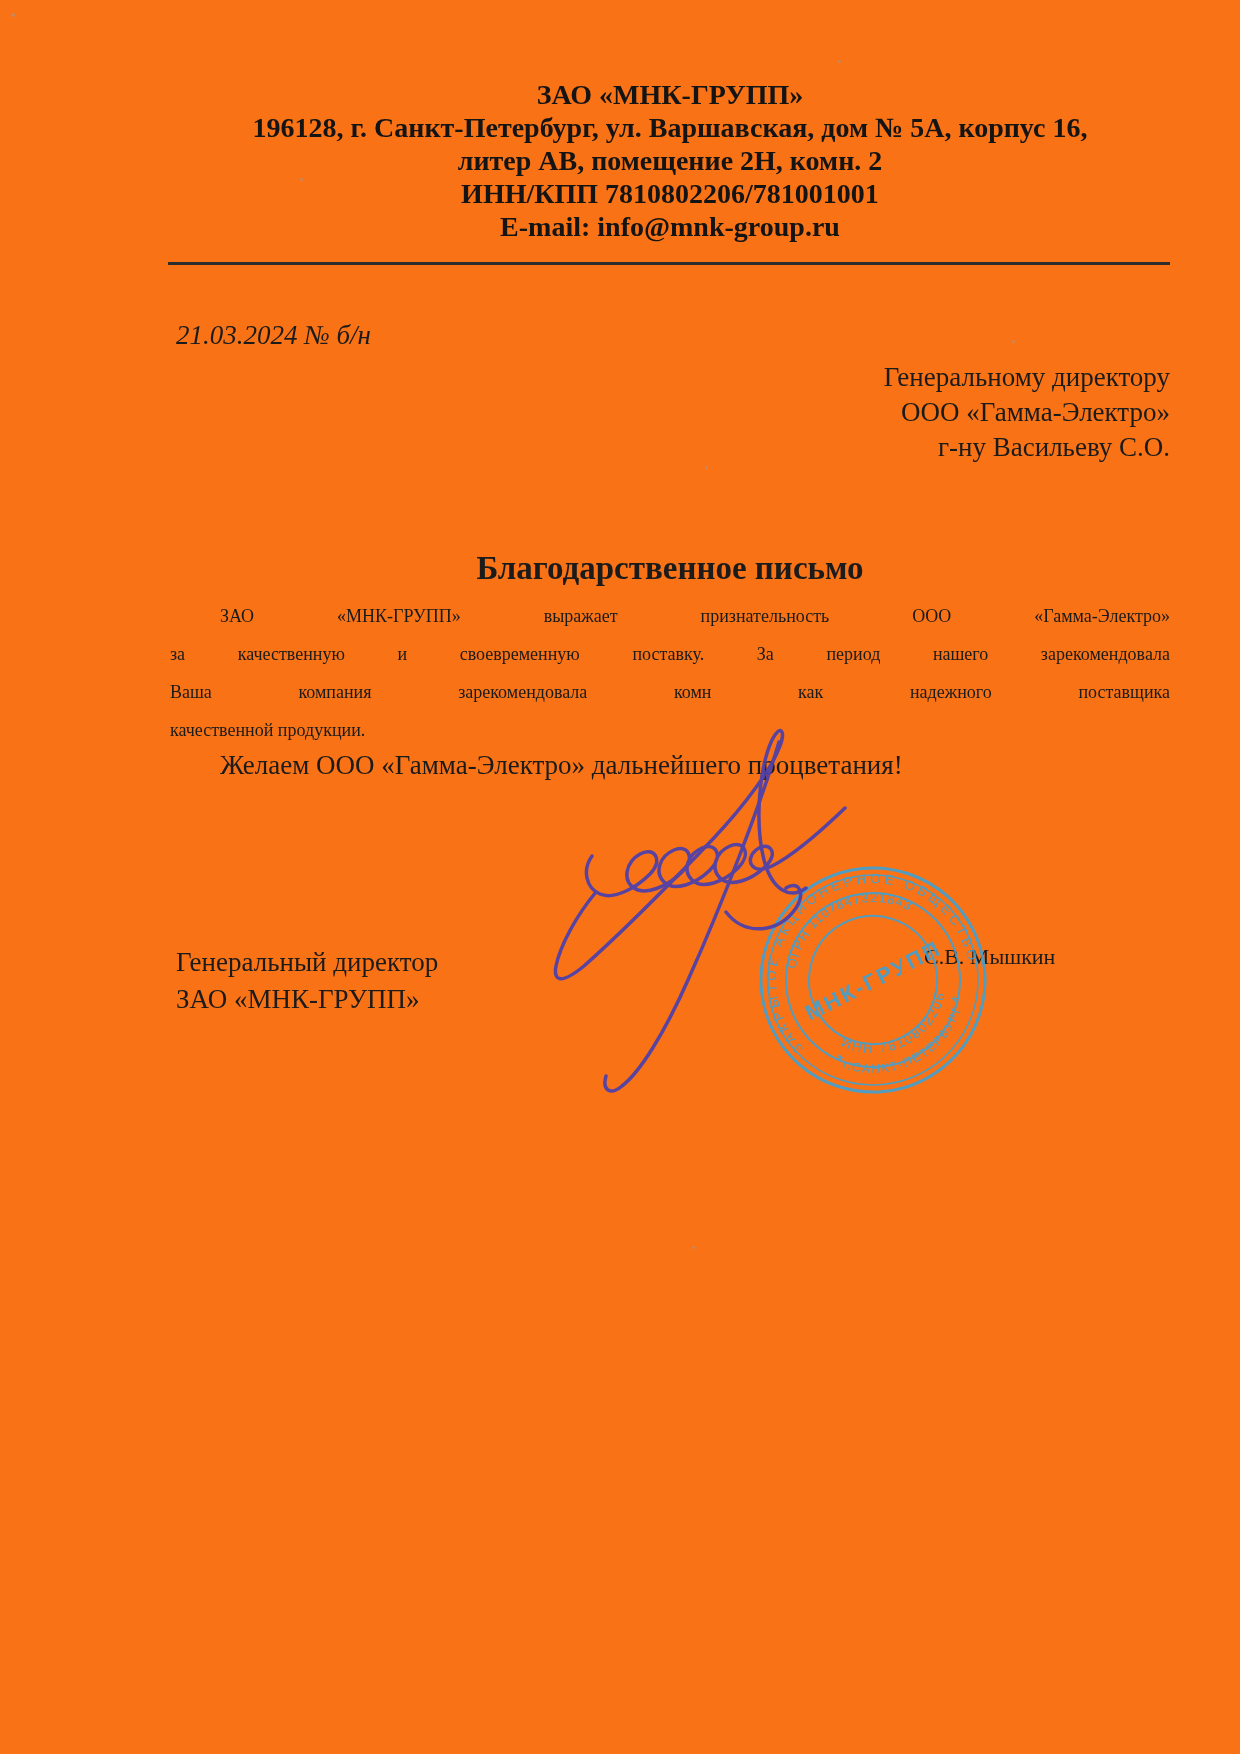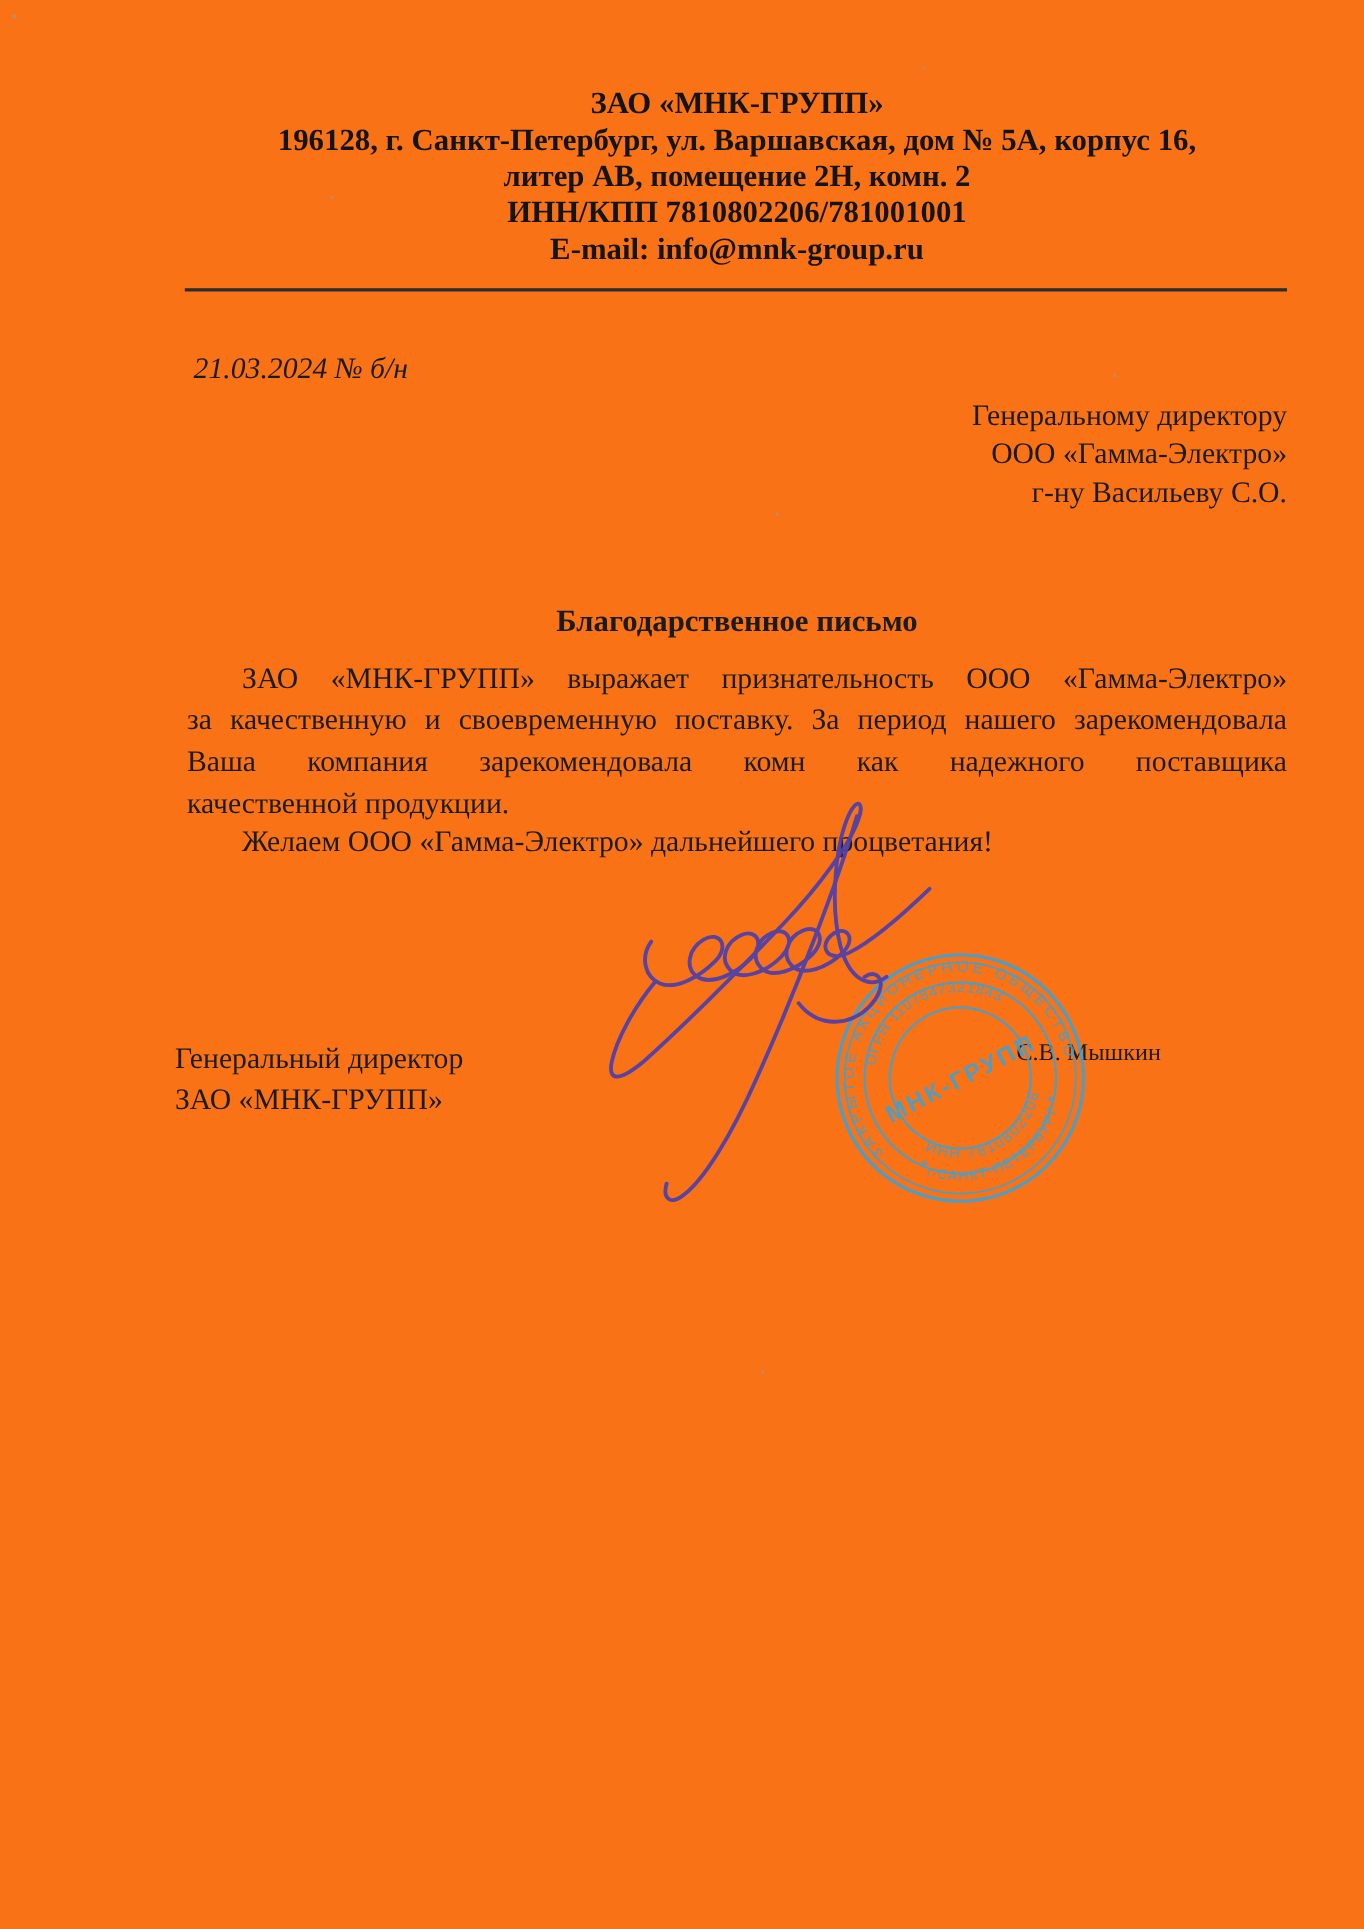--- a/index.html
+++ b/index.html
@@ -38,40 +38,40 @@
     text-align: right;
     font-size: 27px;
     line-height: 35px;
     margin-top: 40px;
   }
   .letter-title {
     position: absolute;
     left: 170px; top: 550px; width: 1000px;
     text-align: center;
     font-weight: bold;
-    font-size: 28px;
+    font-size: 33px;
   }
   .para1 {
     position: absolute;
     left: 170px; top: 597px; width: 1000px;
-    font-size: 27px;
+    font-size: 18px;
     line-height: 38px;
   }
   .jline { text-align: justify; text-align-last: justify; }
   .jline-first { text-indent: 50px; }
   .jline-last { text-align-last: left; }
   .para2 {
     position: absolute;
     left: 170px; top: 750px; width: 1000px;
     font-size: 27px;
     text-indent: 50px;
   }
   .sig-position {
     position: absolute;
-    left: 159px; top: 944px;
+    left: 176px; top: 944px;
     font-size: 27px;
     line-height: 37px;
   }
   .sig-name {
     position: absolute;
     left: 924px; top: 944px;
     font-size: 22px;
   }
   .stamp-svg {
     position: absolute;

